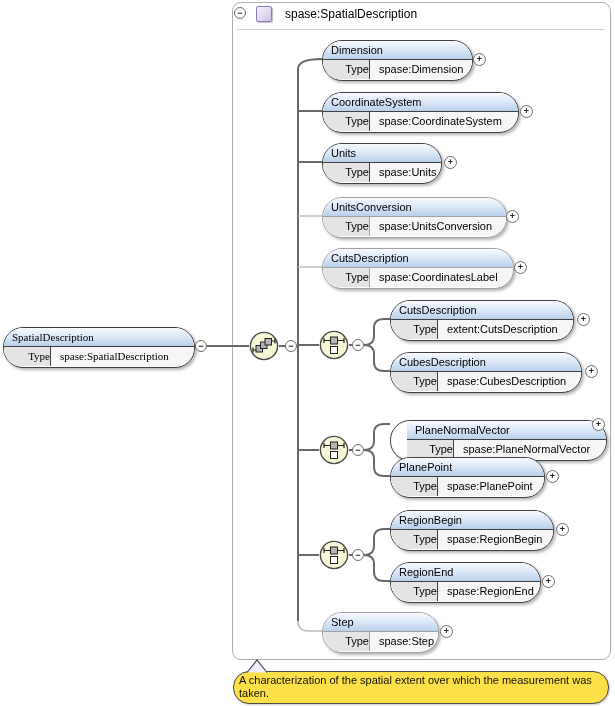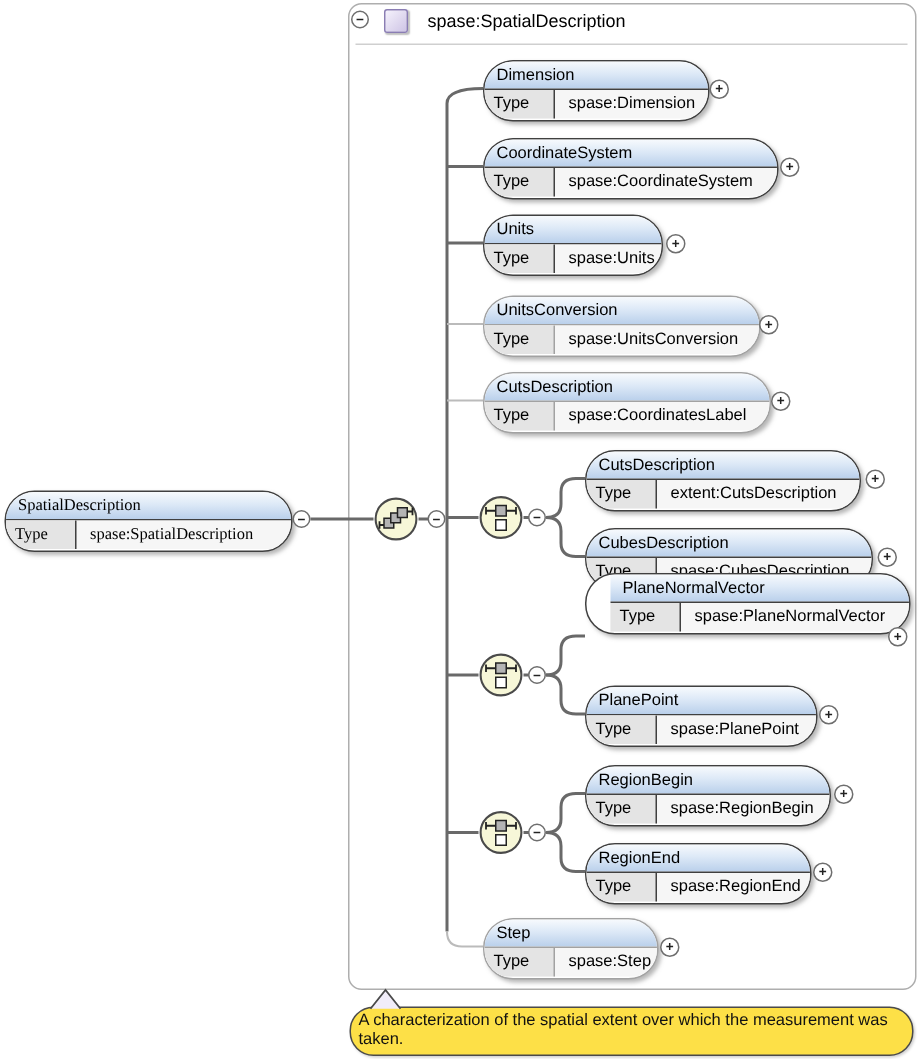--- a/index.html
+++ b/index.html
@@ -17,21 +17,21 @@
   svg.wires{position:absolute;left:0;top:0;z-index:1;pointer-events:none;}
   
   .el{position:absolute;height:39px;border-radius:20px;overflow:hidden;background:#fff;z-index:2;
       box-shadow:2px 2px 3px rgba(110,110,110,.5);font-size:11px;color:#000;}
   .el.req{border:1px solid #404040;}
   .el.opt{border:1px solid #a2a2a2;}
   .ttl{height:18px;line-height:18px;padding-left:8px;white-space:nowrap;
        background:linear-gradient(180deg,#f7fafd 0%,#dde9f7 45%,#bad0eb 100%);}
   .req .ttl{border-bottom:1px solid #404040;}
   .opt .ttl{border-bottom:1px solid #a2a2a2;}
-  .trow{display:flex;height:19px;line-height:19px;background:#f6f6f6;}
+  .trow{display:flex;height:19px;line-height:19px;background:#f6f6f6;text-align:right;}
   .tlab{width:40px;padding-left:6px;background:#e4e4e4;flex:0 0 auto;}
   .req .tlab{border-right:1px solid #404040;}
   .opt .tlab{border-right:1px solid #a2a2a2;}
   .tval{padding-left:9px;white-space:nowrap;}
   
   .pm{position:absolute;box-sizing:border-box;background:#fff;border:1px solid #6e6e6e;border-radius:50%;
       text-align:center;color:#222;z-index:2;}
   .plus{width:13px;height:13px;font:bold 9px/11px "Liberation Sans",sans-serif;}
   .minus{width:12px;height:12px;font:bold 9px/10px "Liberation Sans",sans-serif;}
   
@@ -179,21 +179,21 @@
 
   <div class="el req" style="left:390px;top:352px;width:190px;">
     <div class="ttl">CubesDescription</div>
     <div class="trow">
       <span class="tlab">Type</span>
       <span class="tval">spase:CubesDescription</span>
     </div>
   </div>
   <div class="pm plus" style="left:585px;top:365px;">+</div>
 
-  <div class="el req" style="left:390px;top:382px;width:199px;padding-left:16px;">
+  <div class="el req" style="left:390px;top:420px;width:199px;padding-left:16px;">
     <div class="ttl">PlaneNormalVector</div>
     <div class="trow">
       <span class="tlab">Type</span>
       <span class="tval">spase:PlaneNormalVector</span>
     </div>
   </div>
   <div class="pm plus" style="left:592px;top:418px;">+</div>
 
   <div class="el req" style="left:390px;top:457px;width:153px;">
     <div class="ttl">PlanePoint</div>

